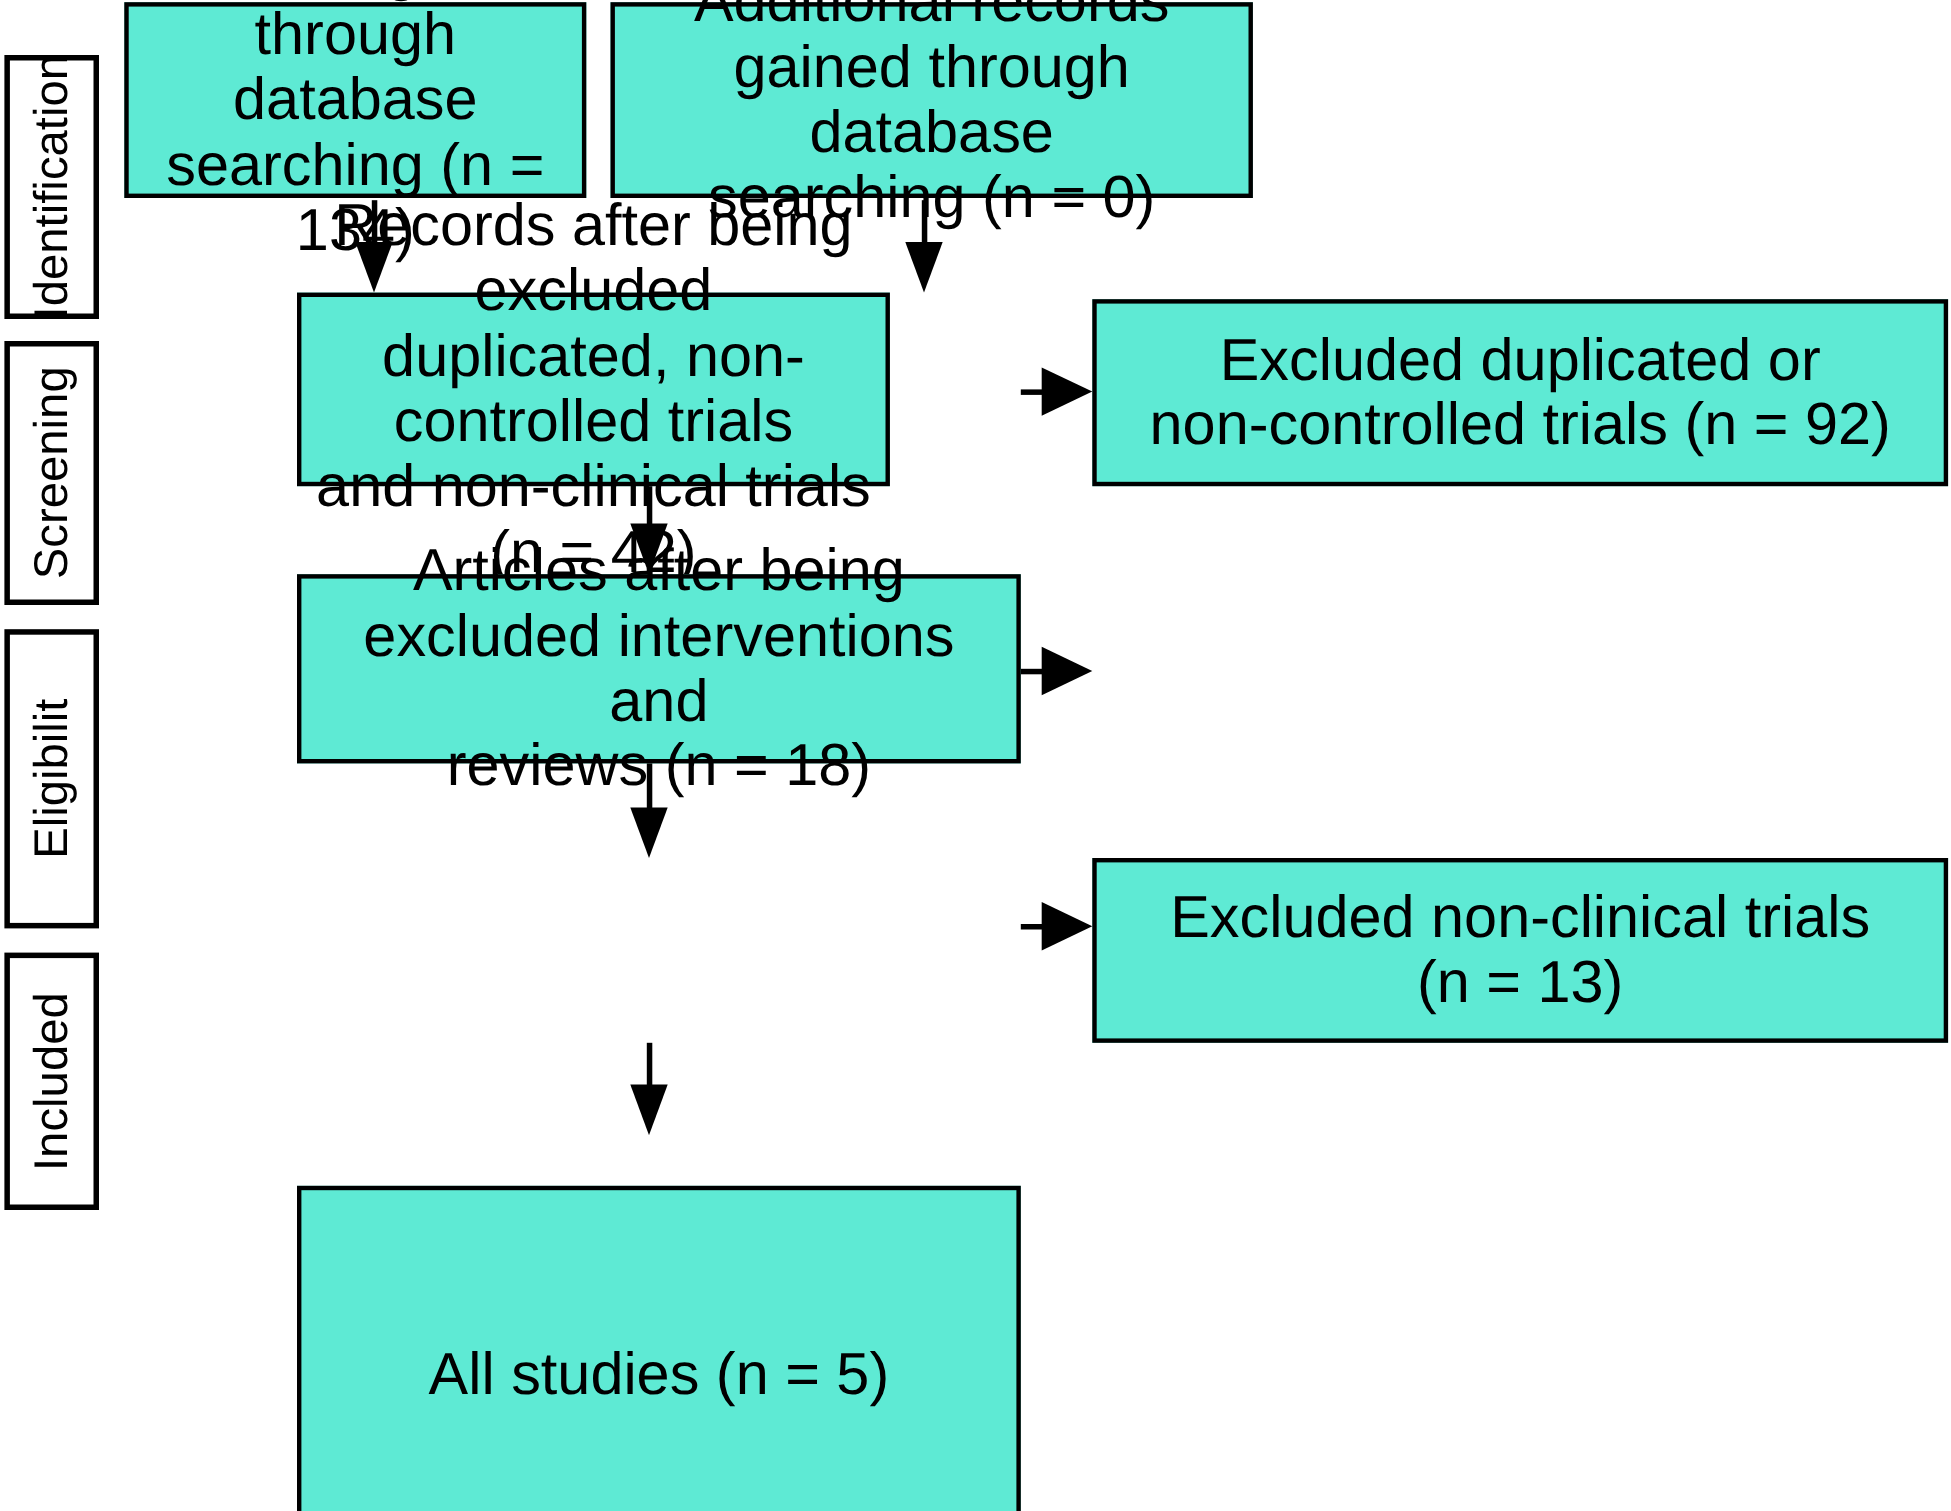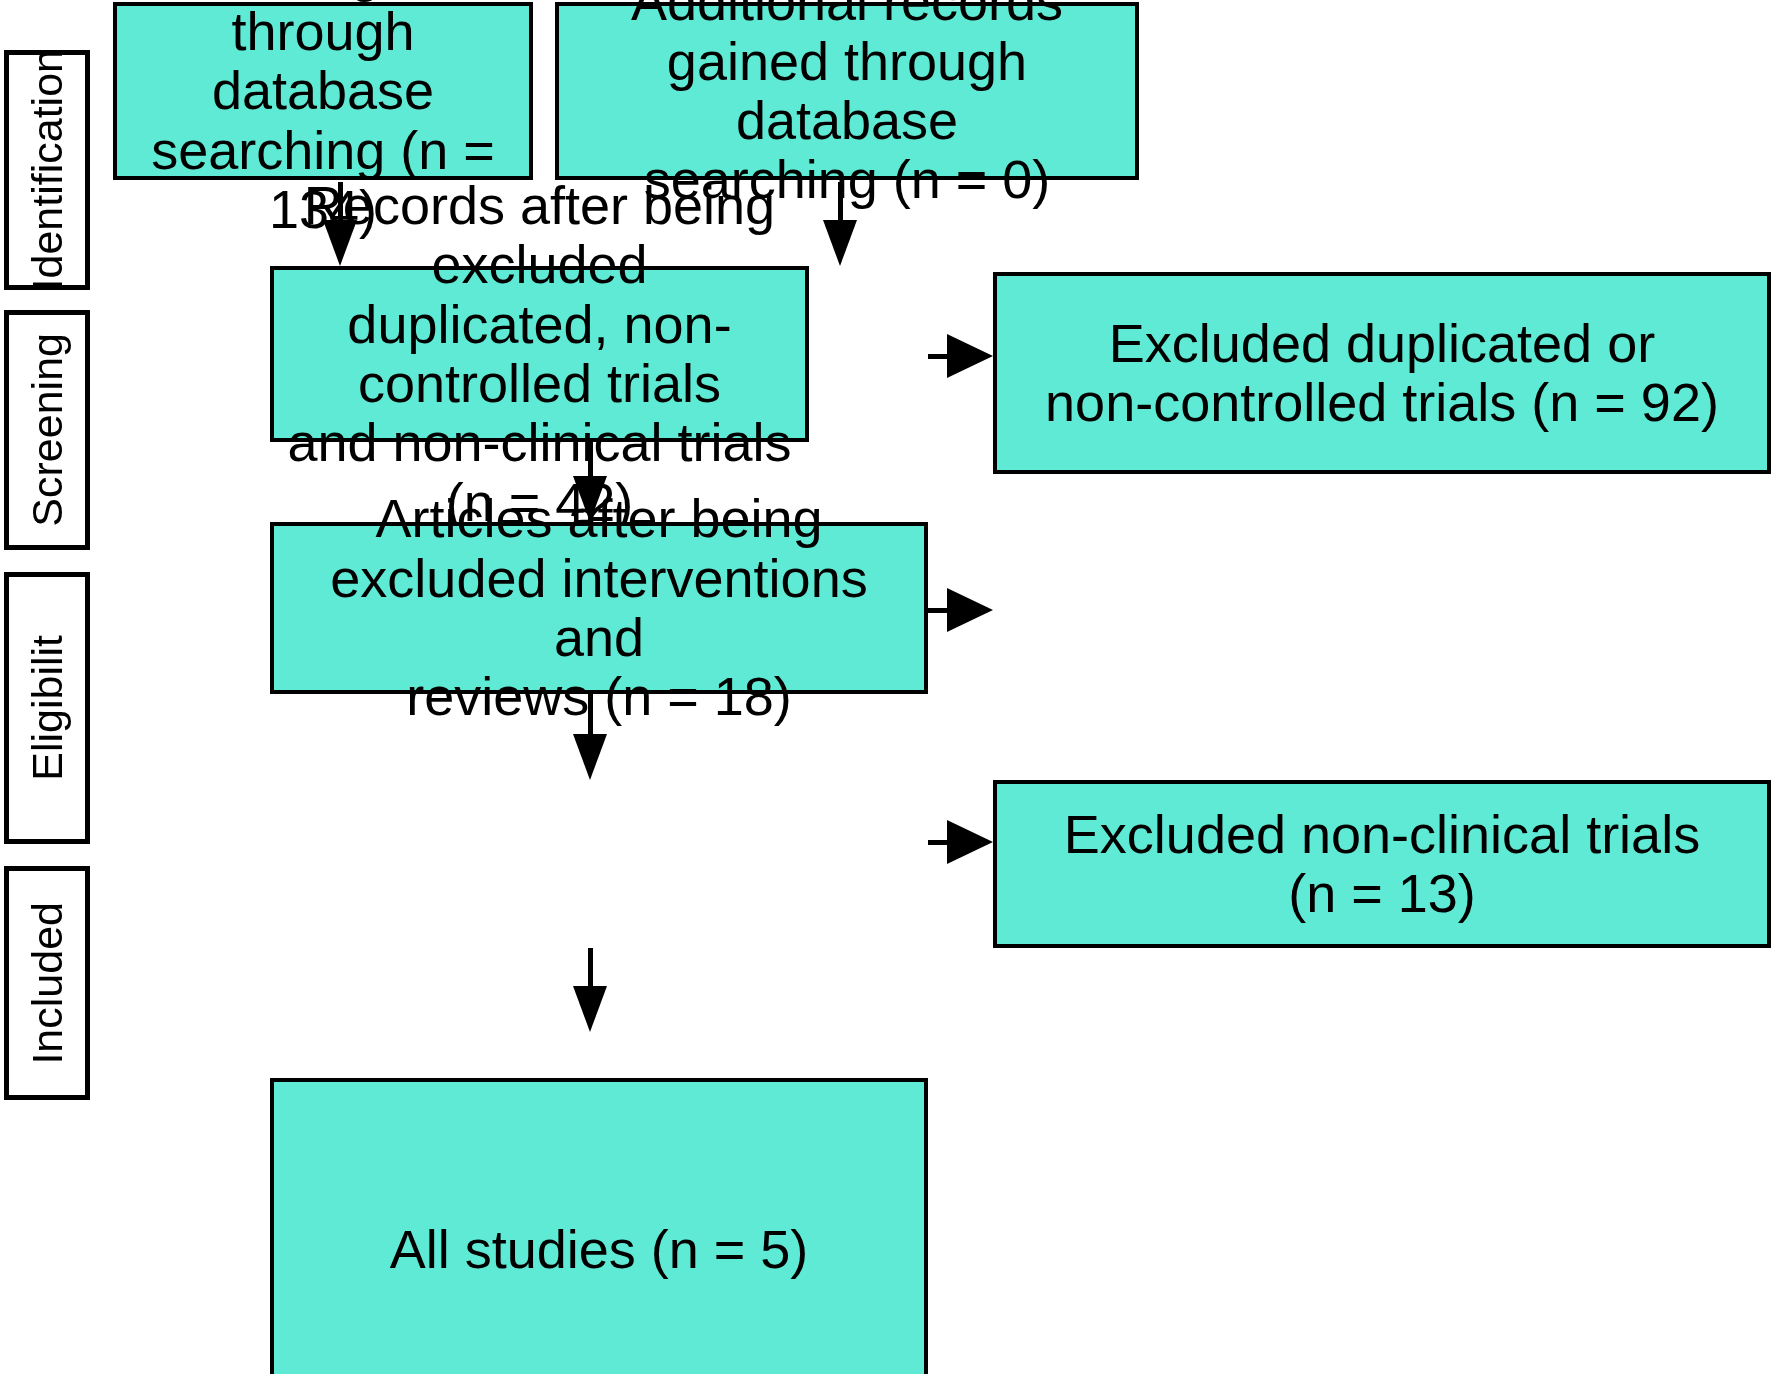--- a/index.html
+++ b/index.html
@@ -136,21 +136,21 @@
     <div class="shaft" style="height:44px;"></div>
     <div class="head"></div>
   </div>
 
   <div class="box" style="left:270px; top:266px; width:539px; height:176px;">
     <span>Records after being excluded
 duplicated, non-controlled trials
 and non-clinical trials  (n = 42)</span>
   </div>
 
-  <div class="box" style="left:993px; top:272px; width:778px; height:202px;">
+  <div class="box" style="left:993px; top:272px; width:778px; height:170px;">
     <span>Excluded   duplicated or
 non-controlled trials (n = 92)</span>
   </div>
 
   <div class="arrow-h" style="left:928px; top:334px; width:65px; height:44px;">
     <div class="shaft" style="width:30px;"></div>
     <div class="head"></div>
   </div>
 
   <div class="arrow-v" style="left:572px; top:442px; width:36px; height:80px;">

